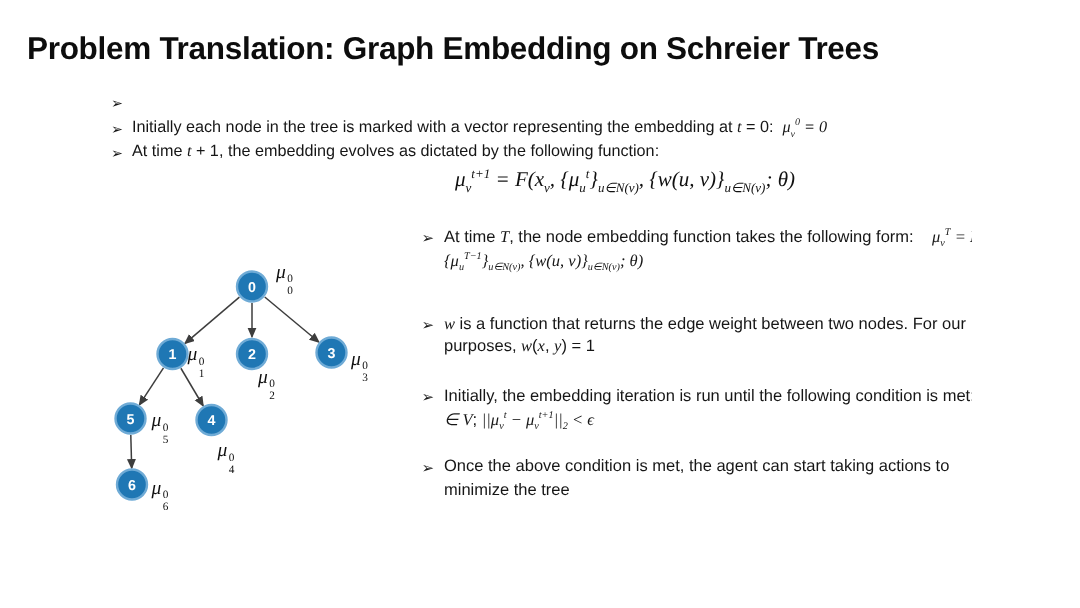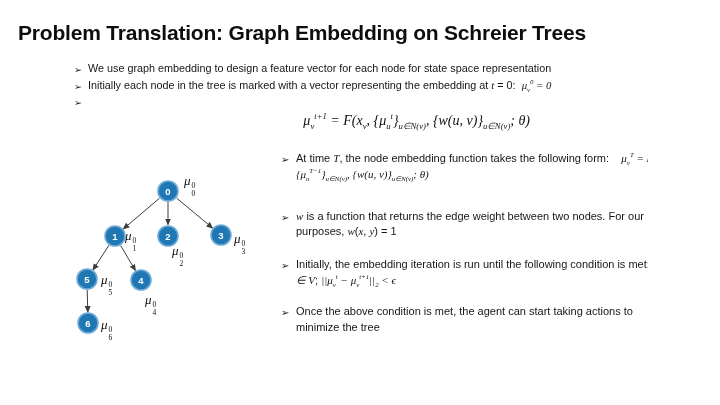--- a/index.html
+++ b/index.html
@@ -63,28 +63,28 @@
 </head>
 <body>
 
 <div class="slide">
 
   <div class="title">Problem Translation: Graph Embedding on Schreier Trees</div>
 
   <div class="top-bullets">
     <div class="bullet">
       <span class="marker">➢</span>
-      <div>We use graph embedding to design a feature vector for each node for state space representation</div>
     </div>
     <div class="bullet">
       <span class="marker">➢</span>
       <div>Initially each node in the tree is marked with a vector representing the embedding at <i>t</i> = 0: &nbsp;<i>μ<sub>v</sub><sup>0</sup> = 0</i></div>
     </div>
     <div class="bullet">
       <span class="marker">➢</span>
+      <div>At time <i>t</i> + 1, the embedding evolves as dictated by the following function:</div>
     </div>
   </div>
 
   <div class="formula-line">μ<sub>v</sub><sup>t+1</sup> = F(x<sub>v</sub>, {μ<sub>u</sub><sup>t</sup>}<sub>u∈N(v)</sub>, {w(u, v)}<sub>u∈N(v)</sub>; θ)</div>
 
   <div class="tree">
     <svg width="215" height="196" viewBox="0 0 215 196">
       <defs>
         <marker id="arr" markerUnits="userSpaceOnUse" markerWidth="7" markerHeight="7" refX="6" refY="3" orient="auto">
           <path d="M0,0 L7,3 L0,6 Z" fill="#3d3d3d"></path>

